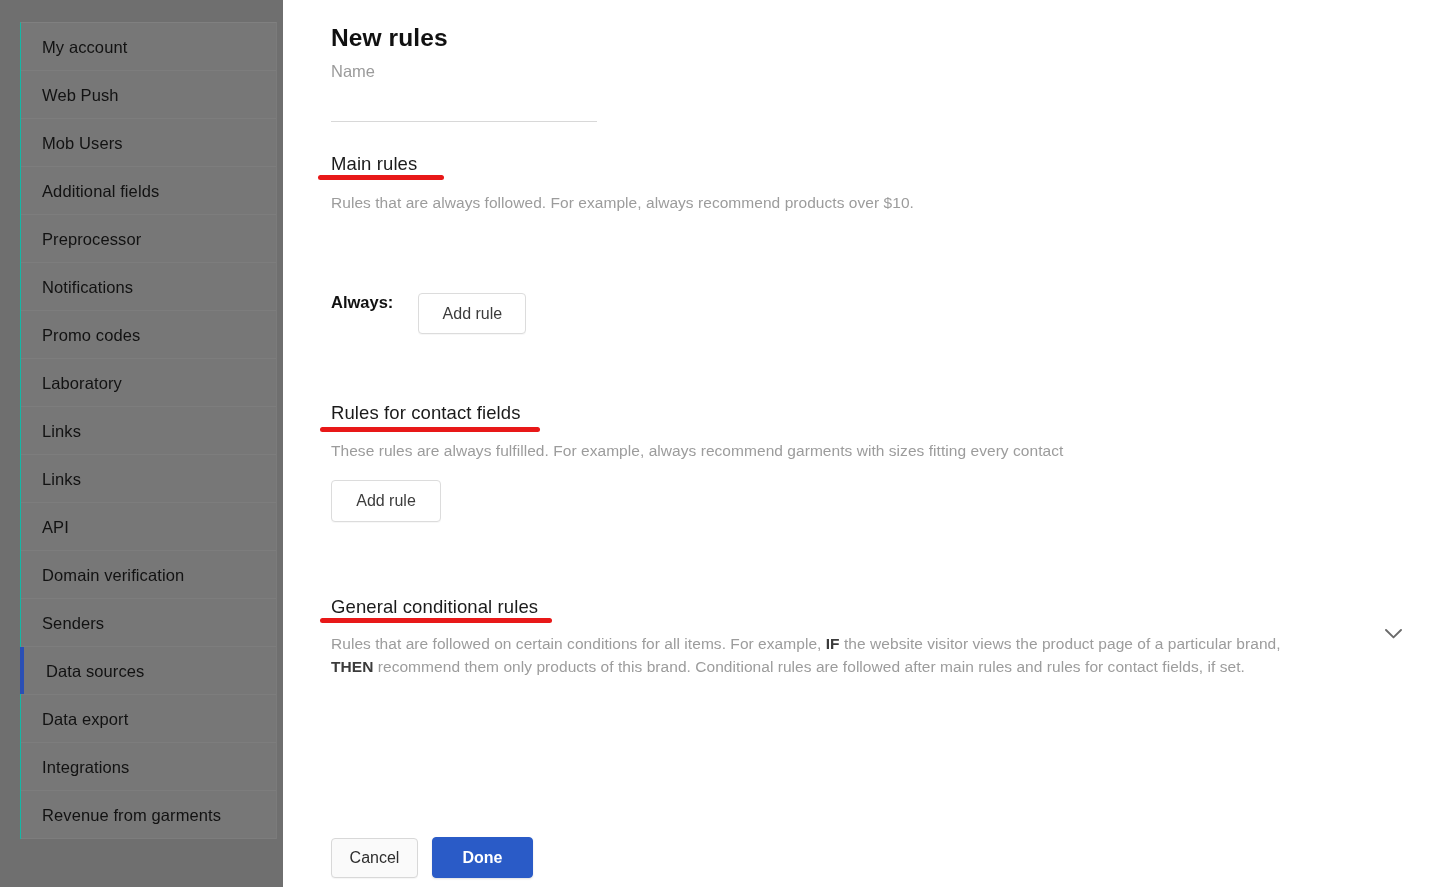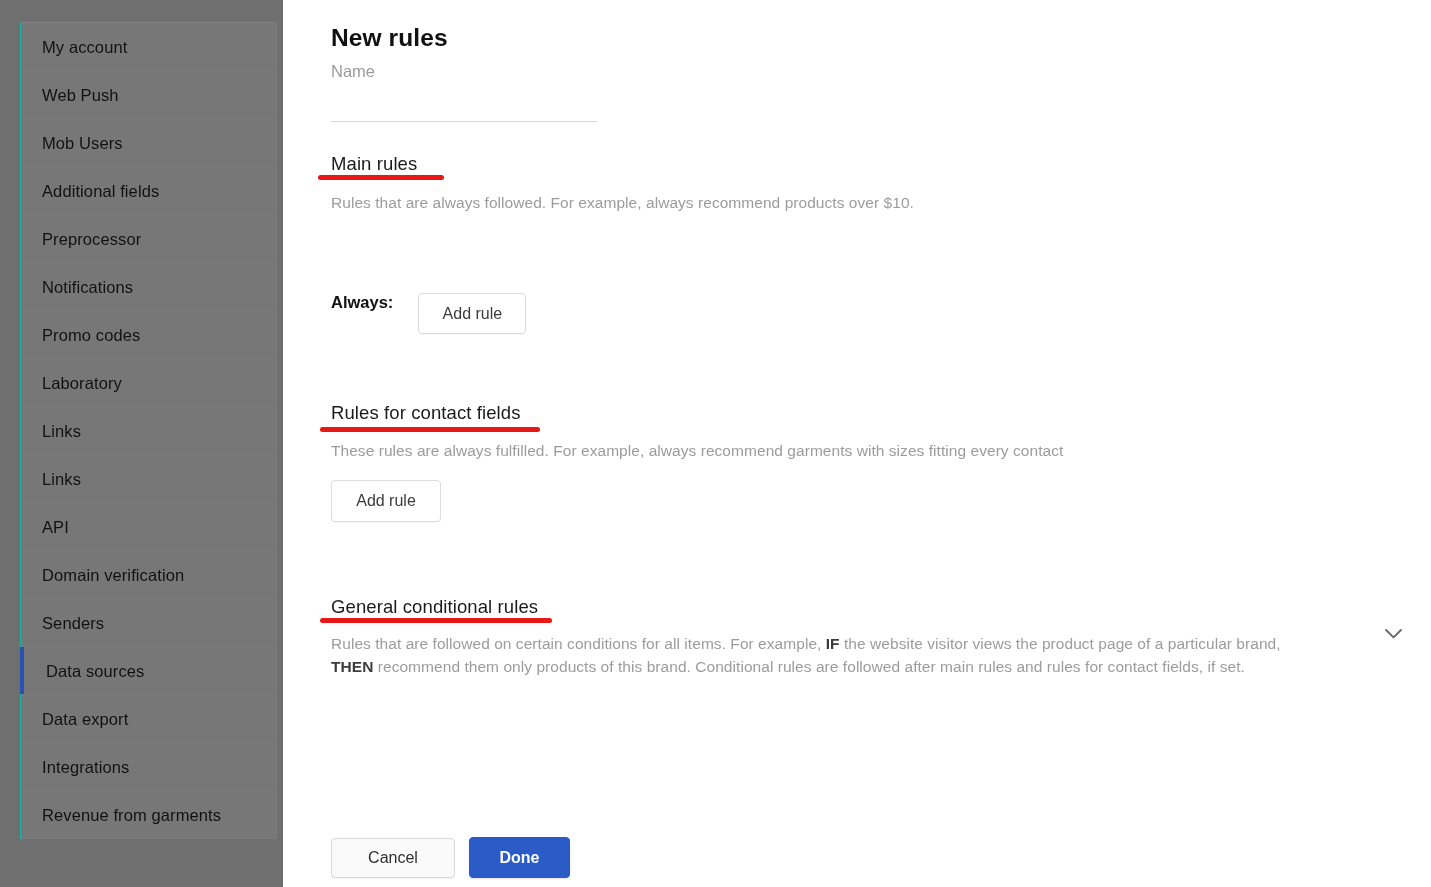--- a/index.html
+++ b/index.html
@@ -200,21 +200,21 @@
 
   
   #footer-buttons {
     position: absolute;
     left: 48px;
     top: 837px;
     display: flex;
     align-items: center;
   }
   #cancel-button {
-    width: 124px;
+    width: 87px;
     height: 40px;
     background: #fafafa;
     border: 1px solid #d8d8d8;
     border-radius: 4px;
     font-family: "Liberation Sans", sans-serif;
     font-size: 16px;
     color: #2e2e2e;
     cursor: pointer;
     box-shadow: 0 1px 1px rgba(0,0,0,0.04);
     padding: 0;

